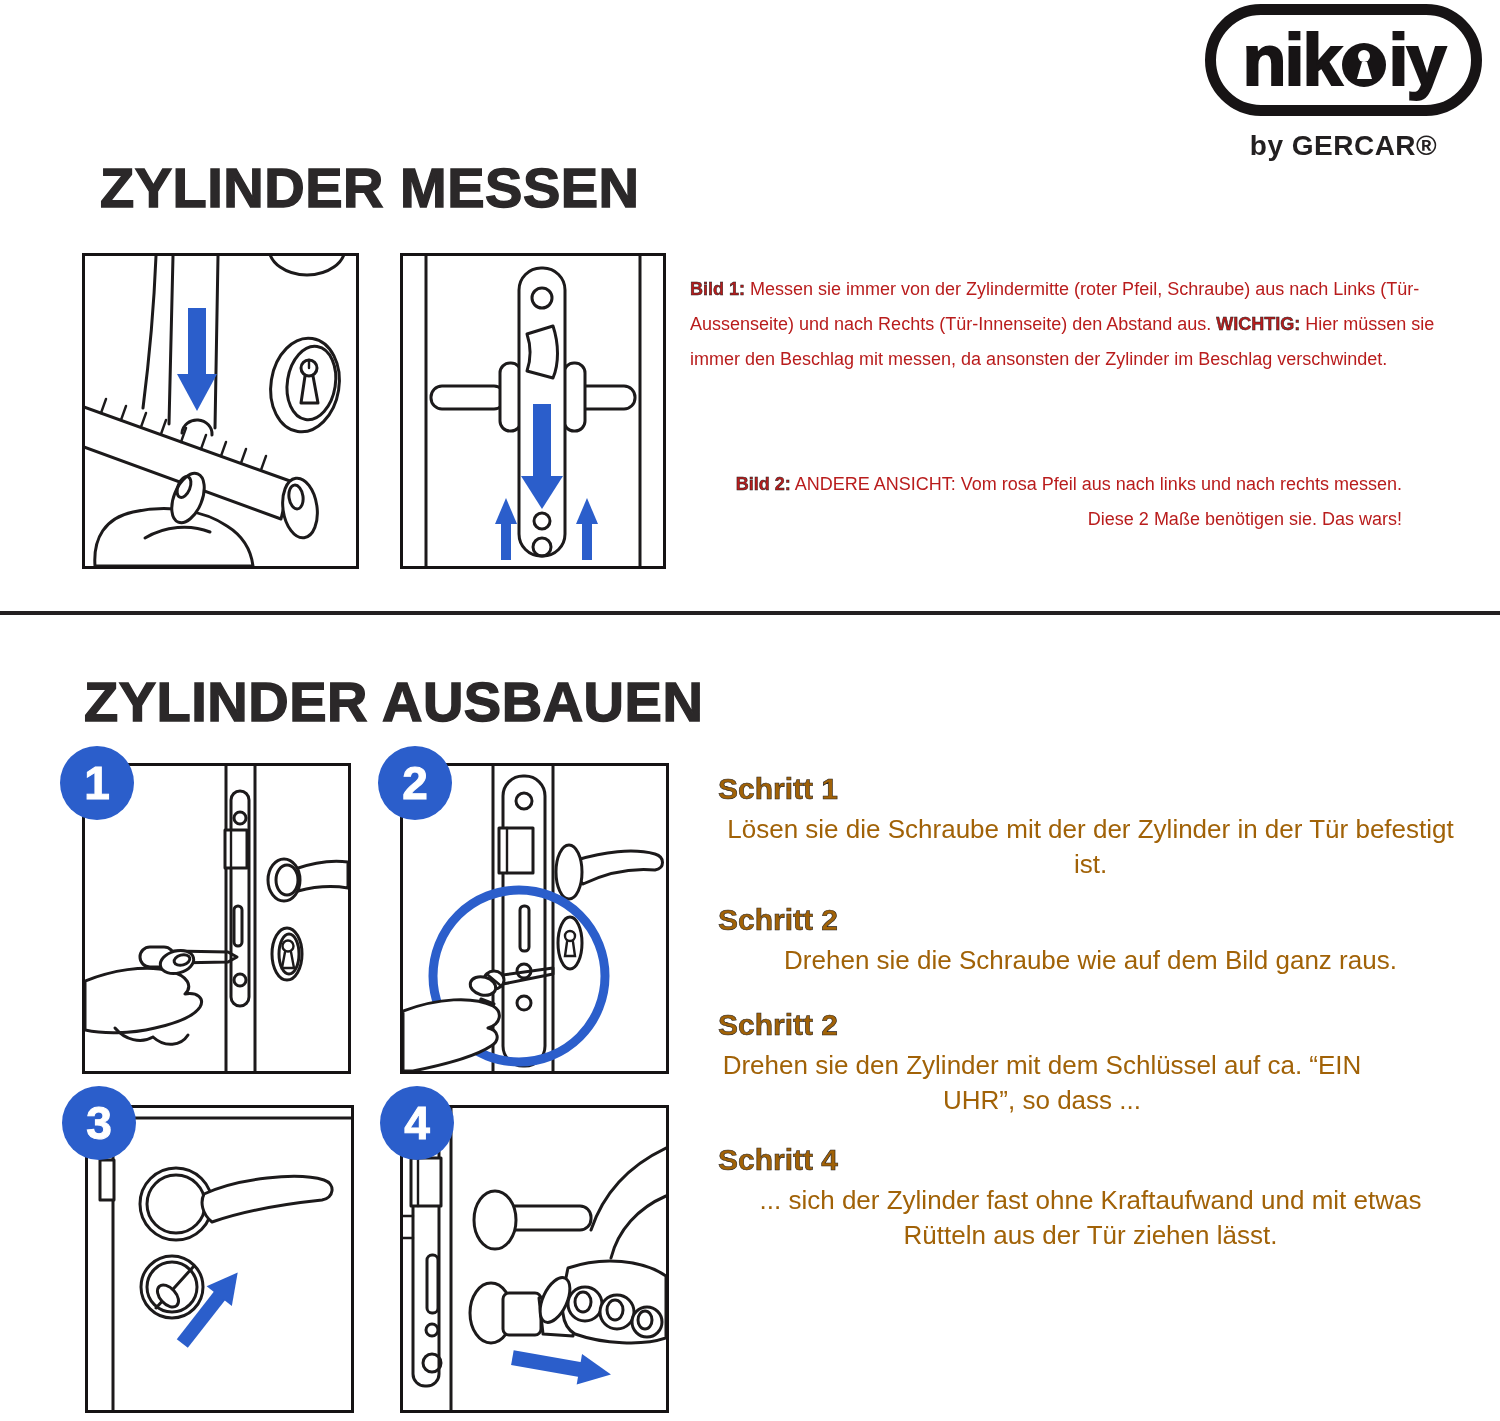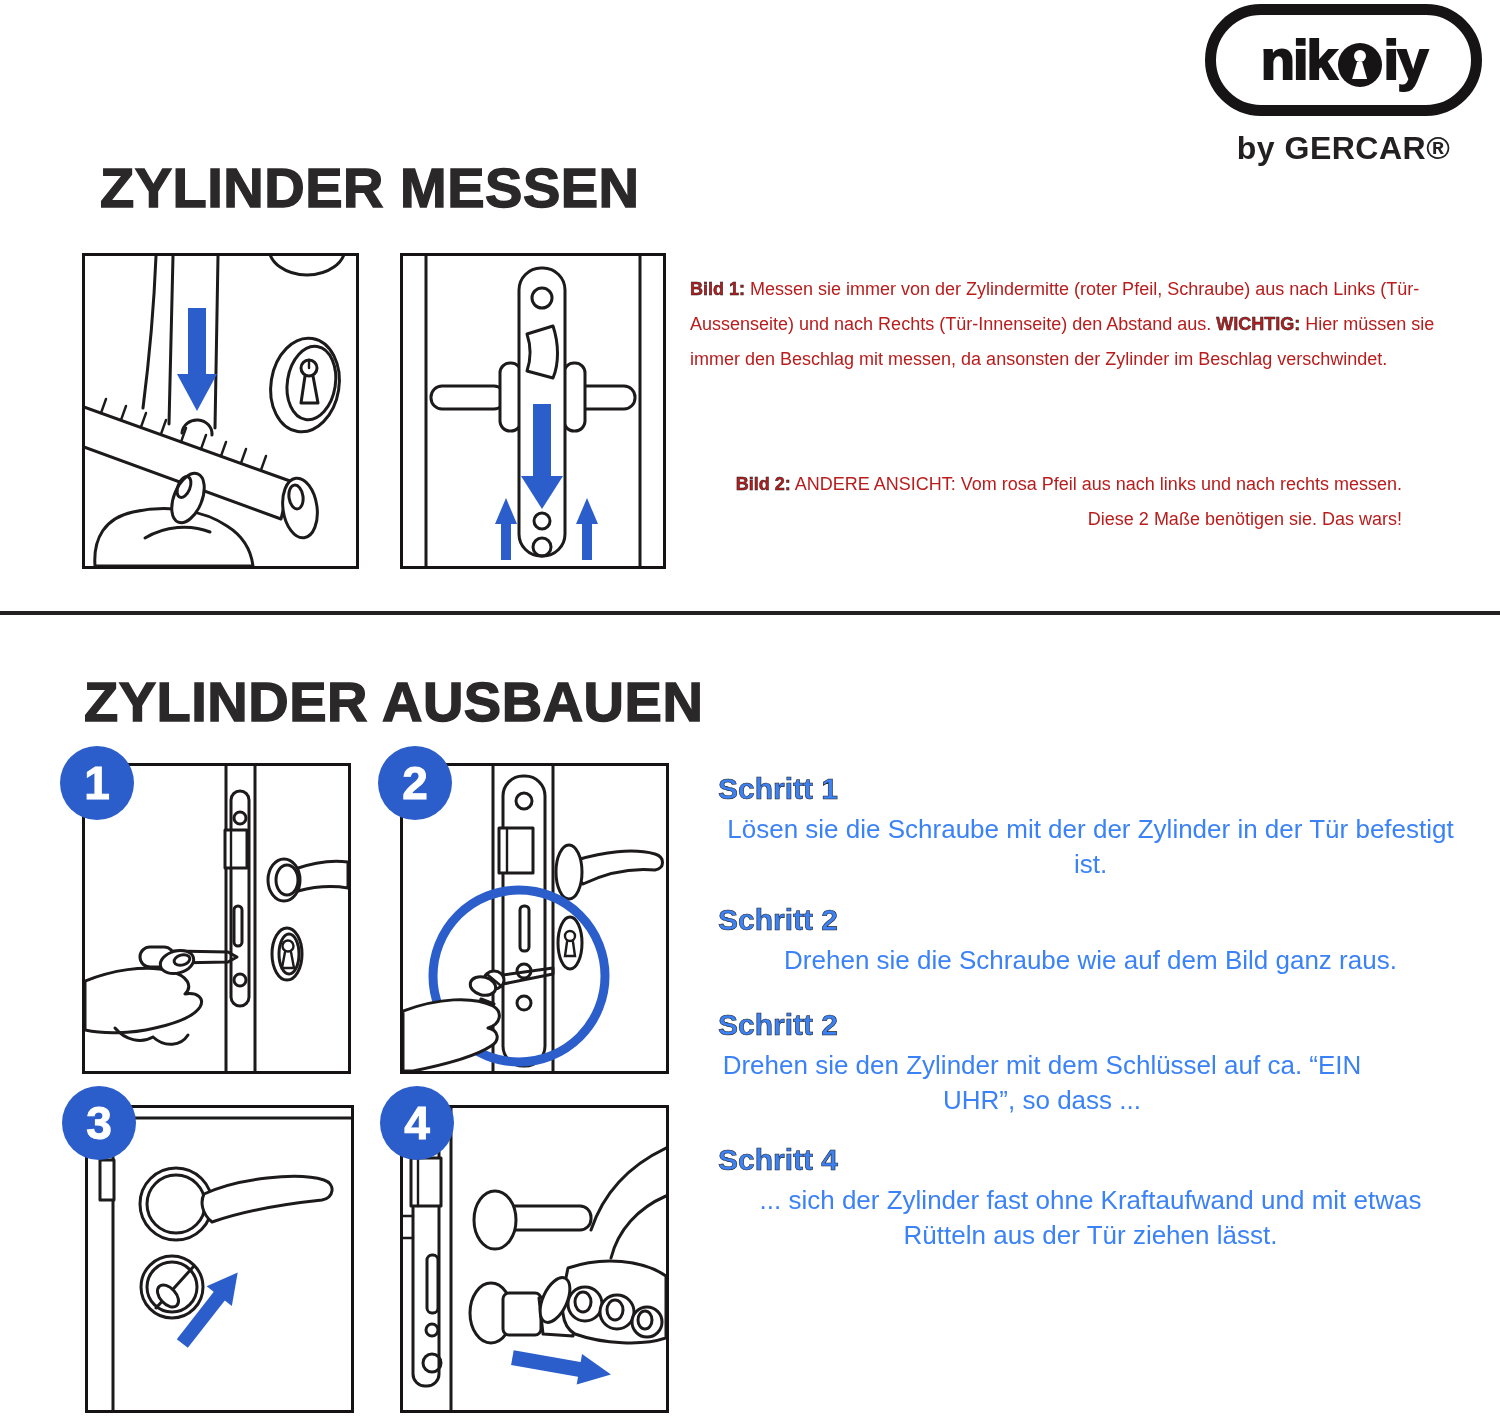--- a/index.html
+++ b/index.html
@@ -3,31 +3,31 @@
 <meta charset="utf-8">
 <style>
   html,body{margin:0;padding:0;background:#fff;}
   .page{position:relative;width:1500px;height:1421px;background:#fff;overflow:hidden;
         font-family:"Liberation Sans",sans-serif;color:#232021;}
 
   
   .logo-pill{position:absolute;left:1205px;top:4px;width:255px;height:90px;
              border:11px solid #171415;border-radius:58px;
              display:flex;align-items:center;justify-content:center;}
-  .logo-word{font-size:56px;font-weight:800;letter-spacing:-2px;color:#171415;
+  .logo-word{font-size:72px;font-weight:800;letter-spacing:-2px;color:#171415;
              -webkit-text-stroke:2px #171415;display:flex;align-items:center;line-height:1;}
   .e-disc{display:inline-block;width:44px;height:44px;background:#171415;border-radius:50%;
           position:relative;margin:0 2px;top:5px;}
   .e-disc::before{content:"";position:absolute;left:50%;top:7px;width:12px;height:12px;
                   margin-left:-6px;border-radius:50%;background:#fff;}
   .e-disc::after{content:"";position:absolute;left:50%;top:19px;width:15px;height:17px;
                  margin-left:-7.5px;background:#fff;
                  clip-path:polygon(33% 0,67% 0,100% 100%,0 100%);}
   .logo-byline{position:absolute;left:1205px;top:130px;width:277px;text-align:center;
-               font-size:32px;font-weight:700;color:#232021;letter-spacing:0.5px;}
+               font-size:28px;font-weight:700;color:#232021;letter-spacing:0.5px;}
 
   
   .h-big{position:absolute;font-size:56px;font-weight:800;color:#2b2829;line-height:1;
          -webkit-text-stroke:1.4px #2b2829;letter-spacing:0.5px;white-space:nowrap;}
   .divider{position:absolute;left:0;top:611px;width:1500px;height:4px;background:#232021;}
 
   
   .fig{position:absolute;border:3px solid #161314;background:#fff;overflow:hidden;}
   .fig svg{display:block;width:100%;height:100%;}
   .ln{stroke:#1c1a1b;stroke-width:3;fill:none;stroke-linecap:round;stroke-linejoin:round;}
@@ -37,21 +37,21 @@
   .blr{fill:none;stroke:#2b5ecb;stroke-width:9;}
 
   
   .badge{position:absolute;width:74px;height:74px;border-radius:50%;background:#2b5ecb;
          color:#fff;display:flex;align-items:center;justify-content:center;
          font-size:46px;font-weight:800;z-index:6;-webkit-text-stroke:1px #fff;}
 
   
   .para{position:absolute;font-size:18px;line-height:35px;color:#b91c1c;}
   .para b{font-weight:700;-webkit-text-stroke:0.5px #242122;}
-  .step-block{position:absolute;color:#3b82f6;}
+  .step-block{position:absolute;color:#a16207;}
   .step-title{font-size:30px;font-weight:800;-webkit-text-stroke:0.6px #242122;line-height:1.1;
               margin:0 0 7px 0;}
   .step-text{font-size:26px;line-height:35px;margin:0;text-align:center;}
 </style>
 </head>
 <body>
 
 <div class="page">
 
   <div class="logo-pill">

